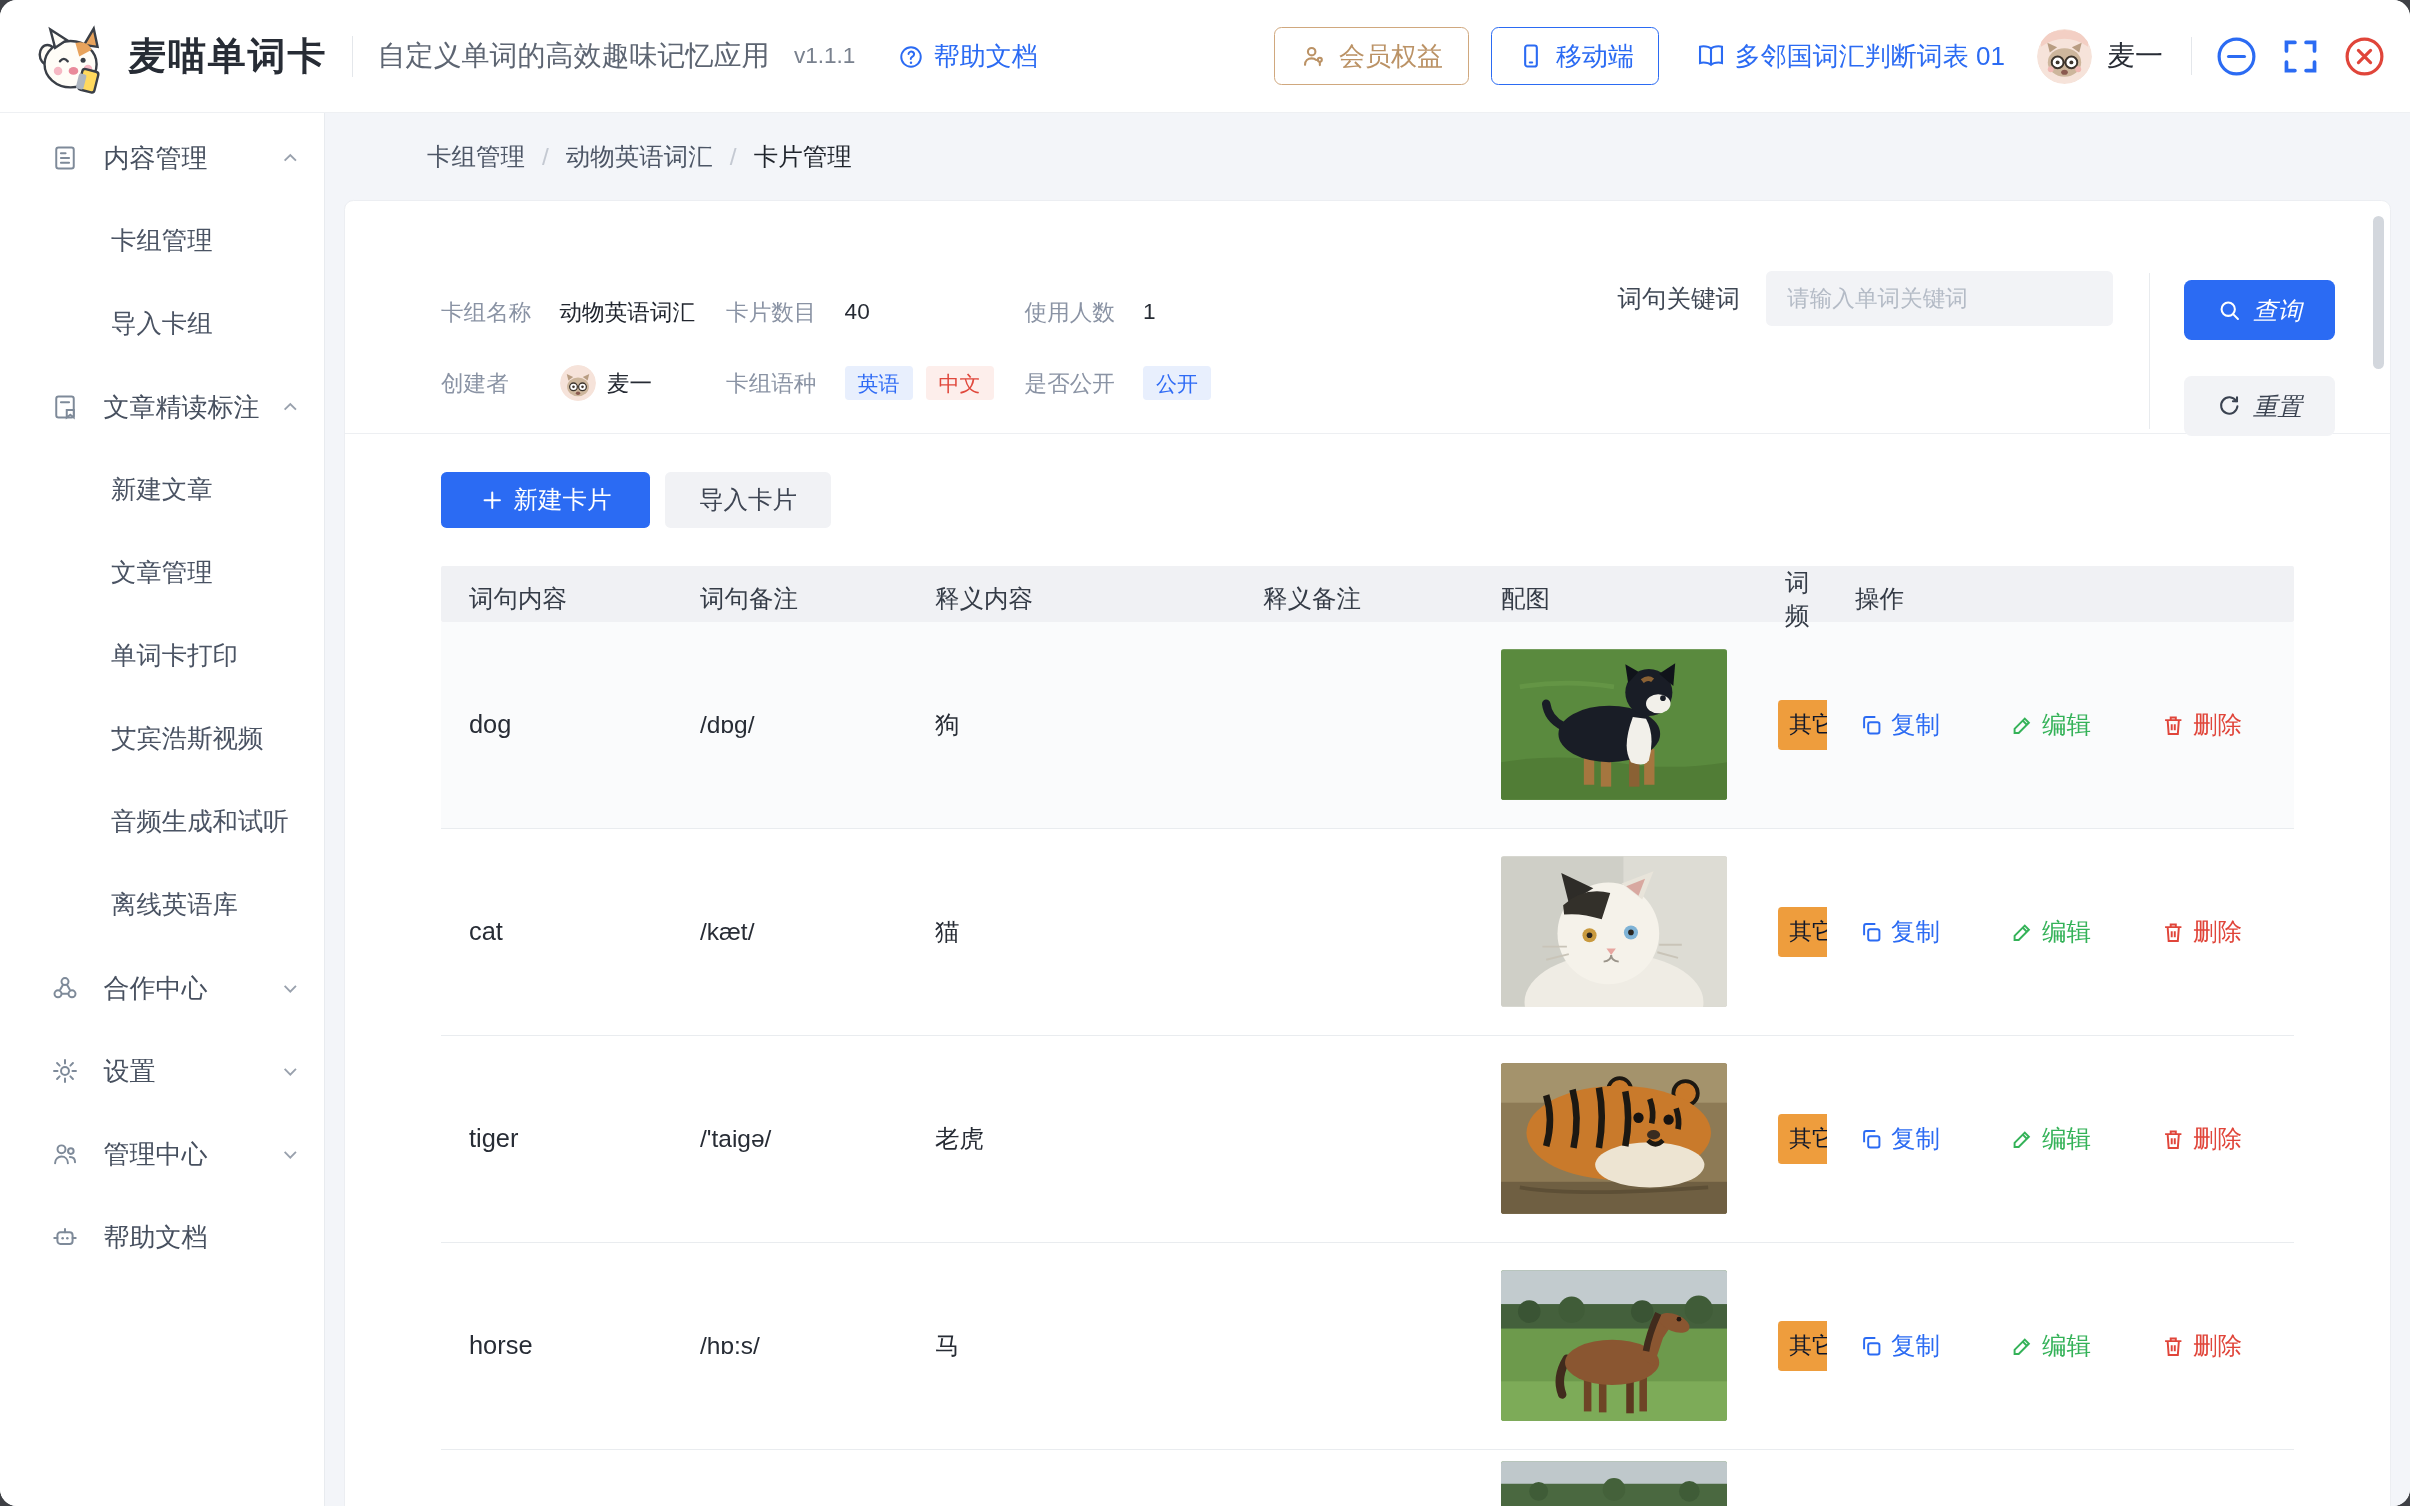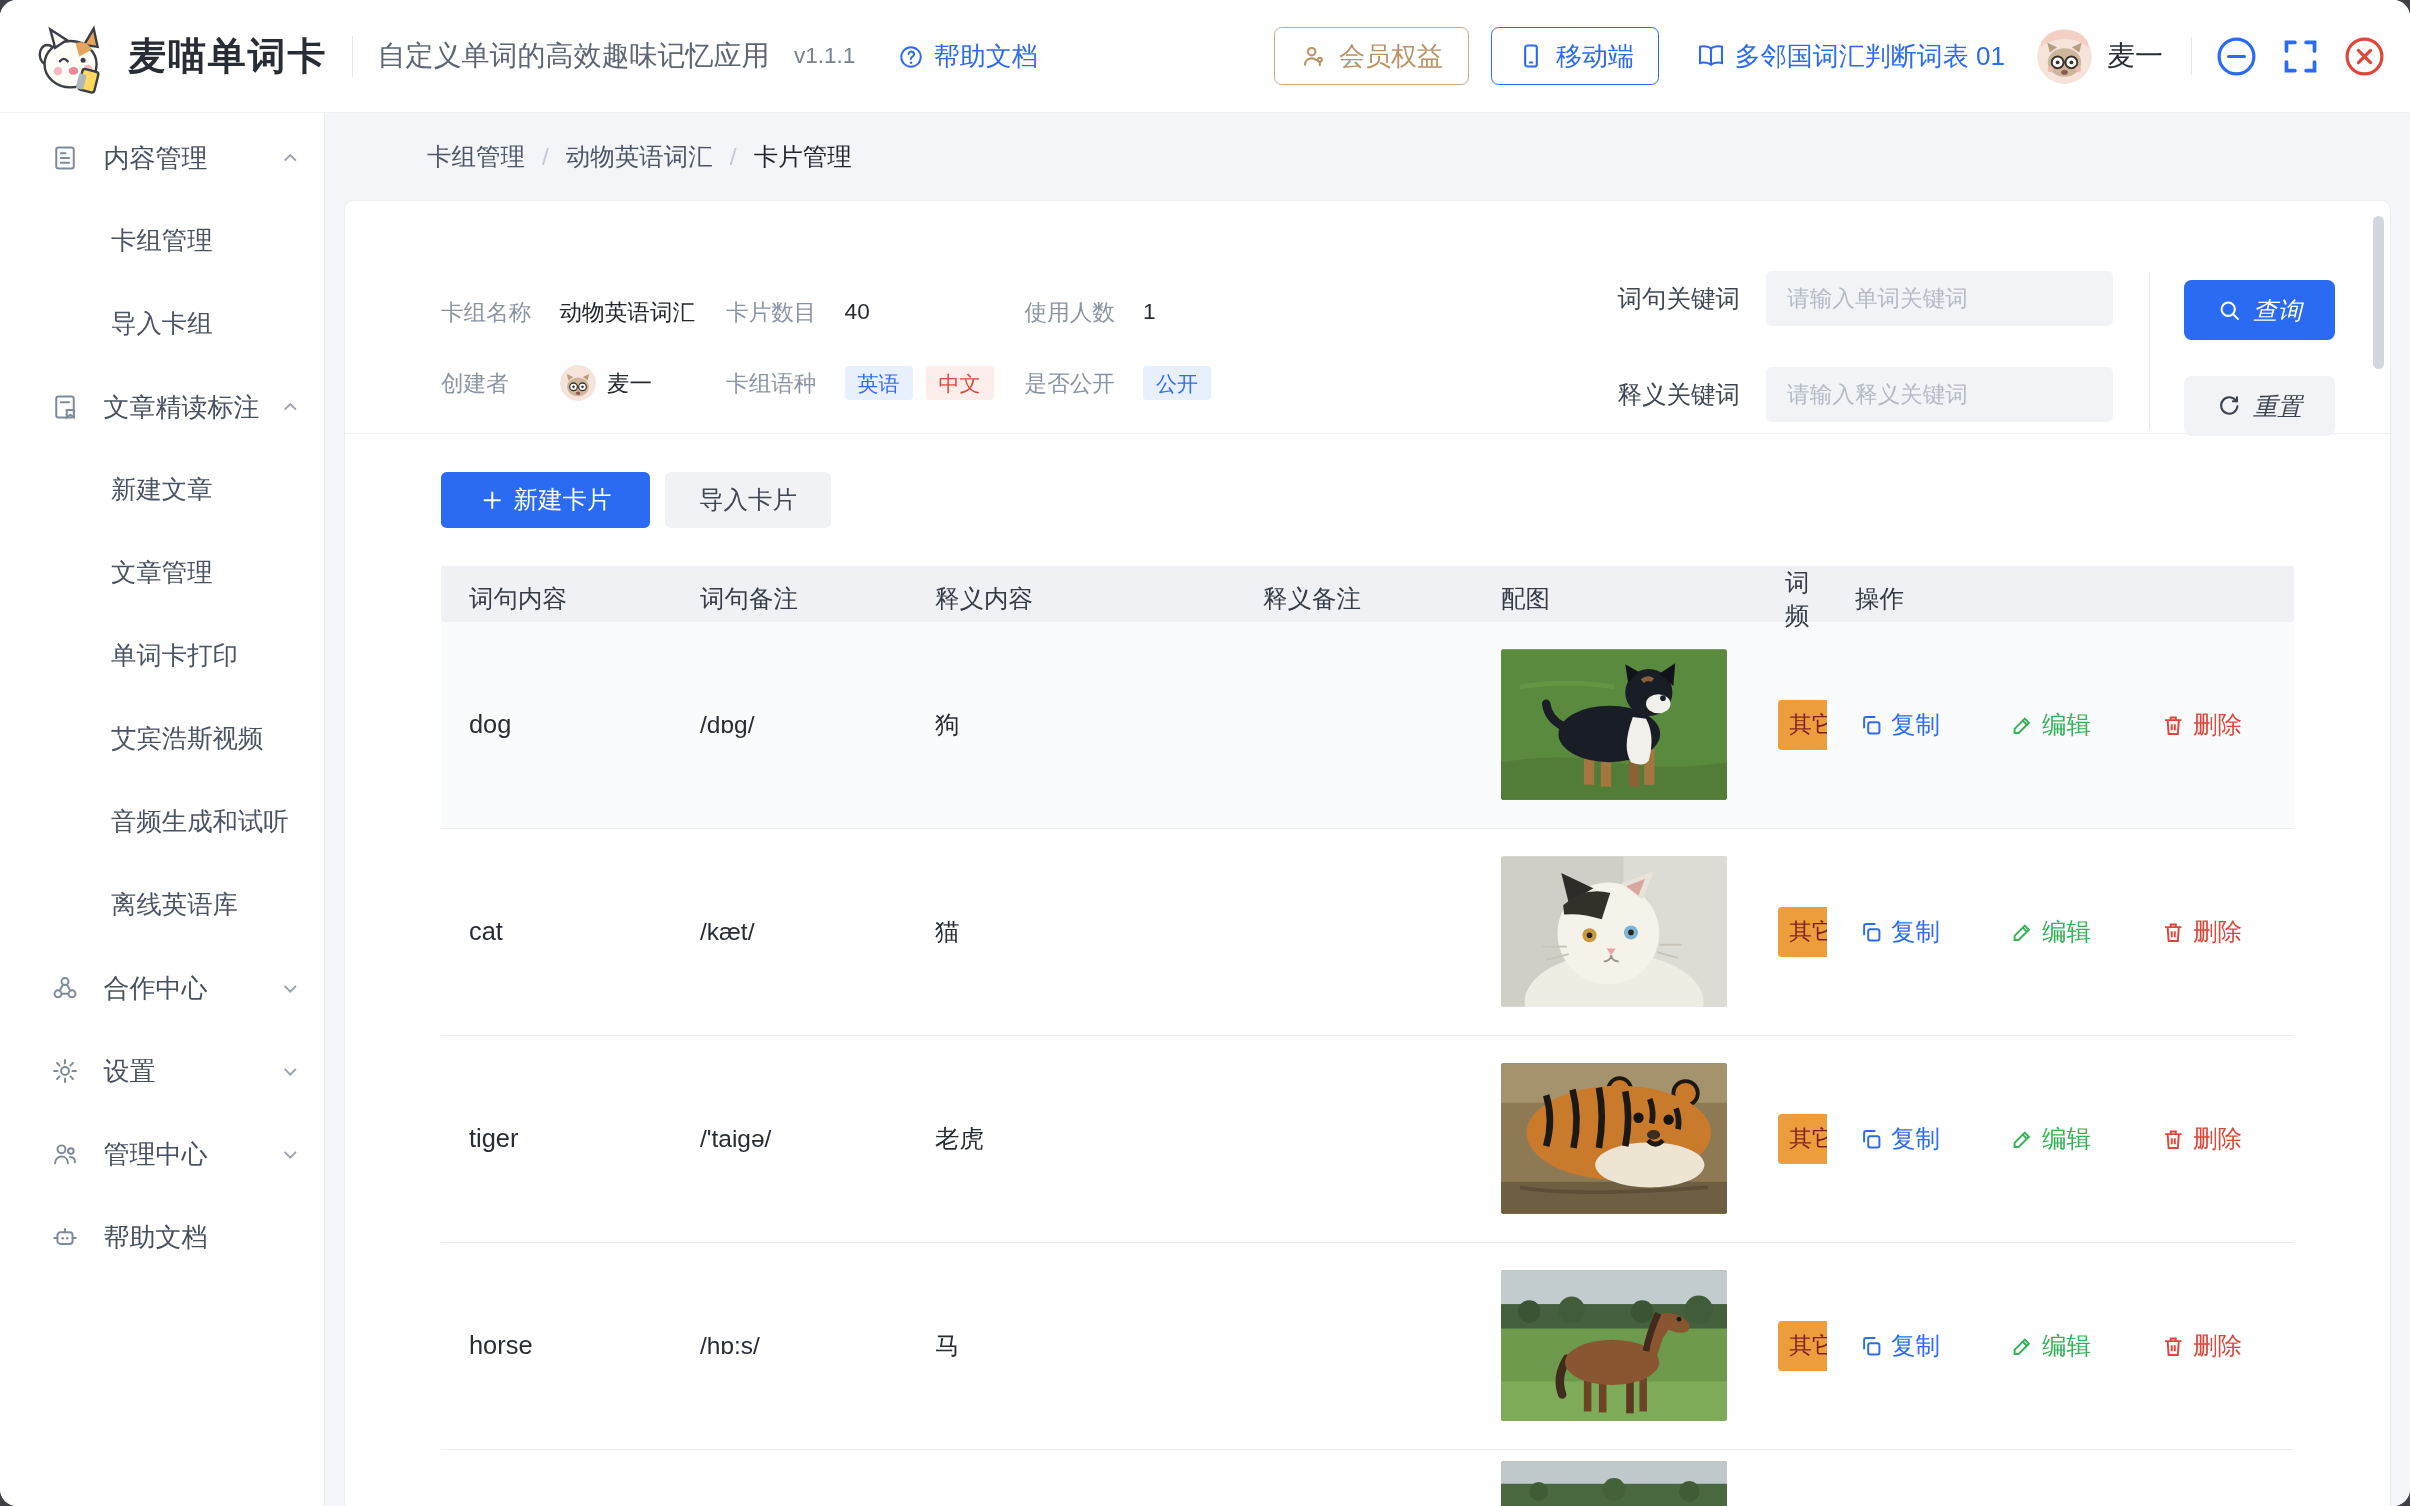--- a/index.html
+++ b/index.html
@@ -82,21 +82,21 @@
   .table{margin:38px 96px 0;}
   .t-head,.t-row{display:grid;grid-template-columns:231px 235px 328px 238px 284px 70px 1fr;align-items:center;}
   .t-head{background:#f0f1f4;height:56px;border-radius:1.9px;}
   .th{font-size:24.5px;font-weight:500;color:#353c47;padding-left:28px;}
   .t-row{min-height:206px;border-bottom:0.9px solid #e9ecef;background:#fff;}
   .t-row.hovered{background:#fafbfc;}
   .td{font-size:24.5px;color:#272c35;padding-left:28px;}
   .td.word{font-size:25.4px;}
   .thumb{width:226px;height:151px;border-radius:2.8px;display:block;}
   .freq-cell{overflow:hidden;padding-left:21px;align-self:center;}
-  .freq-tag{display:inline-block;background:#ee9d3d;color:#7f1d1d;font-size:22.6px;padding:9.4px 11.3px;
+  .freq-tag{display:inline-block;background:#ee9d3d;color:#0f172a;font-size:22.6px;padding:9.4px 11.3px;
     border-radius:3.8px;white-space:nowrap;}
   .actions-cell{display:flex;gap:70px;padding-left:32px;}
   .action{display:flex;align-items:center;gap:7.5px;font-size:24.5px;cursor:pointer;white-space:nowrap;}
   .action svg{width:24.5px;height:24.5px;}
   .action.copy{color:#2b6bf3;}
   .action.edit{color:#34b258;}
   .action.del{color:#e0453a;}
   .scroll-thumb{position:absolute;right:26px;top:103px;width:11.3px;height:153px;border-radius:5.6px;background:#d3d7dd;cursor:pointer;}
 </style>
 </head>
@@ -380,24 +380,20 @@
               <span class="tag blue">公开</span>
             </div>
           </div>
 
           <div class="search-block">
             <div class="search-fields">
               <div class="search-row">
                 <span class="slabel">词句关键词</span>
                 <input class="sinput" placeholder="请输入单词关键词" style="">
               </div>
-              <div class="search-row">
-                <span class="slabel">释义关键词</span>
-                <input class="sinput" placeholder="请输入释义关键词" style="">
-              </div>
             </div>
             <div class="v-divider"></div>
             <div class="search-buttons">
               <button class="btn primary query">
                 <span style="display:flex">
                   <svg width="24.5" height="24.5" viewBox="0 0 24 24" fill="none" stroke="#fff" stroke-width="2" stroke-linecap="round">
                     <circle cx="11" cy="11" r="6.5"></circle>
                       <path d="M15.8 15.8L20.5 20.5"></path>
                   </svg>
                 </span>

